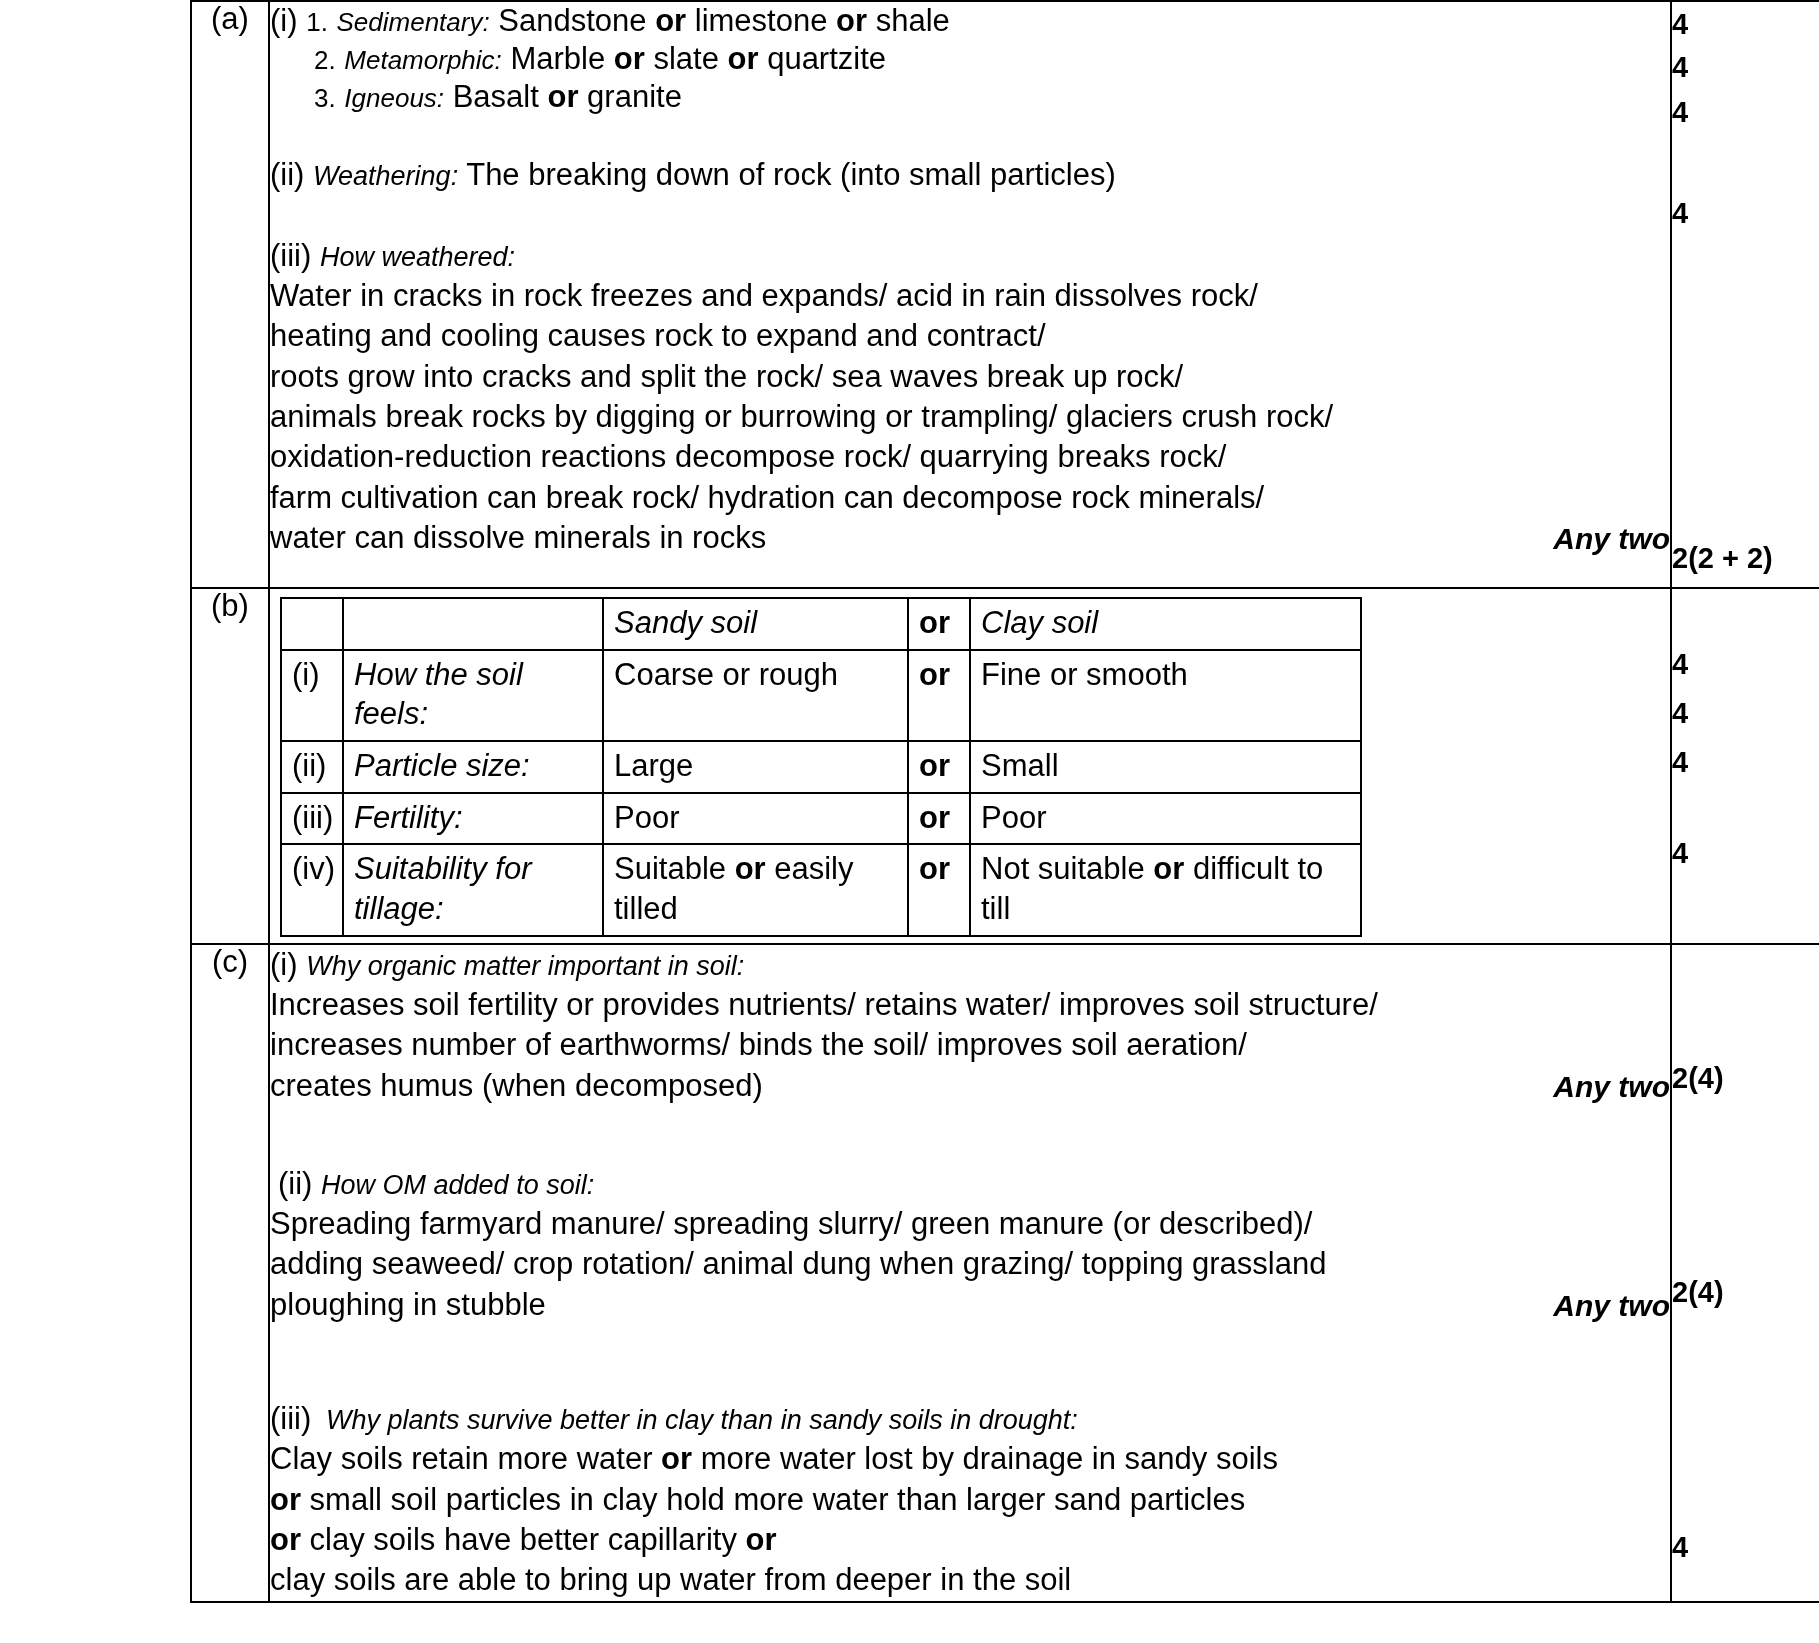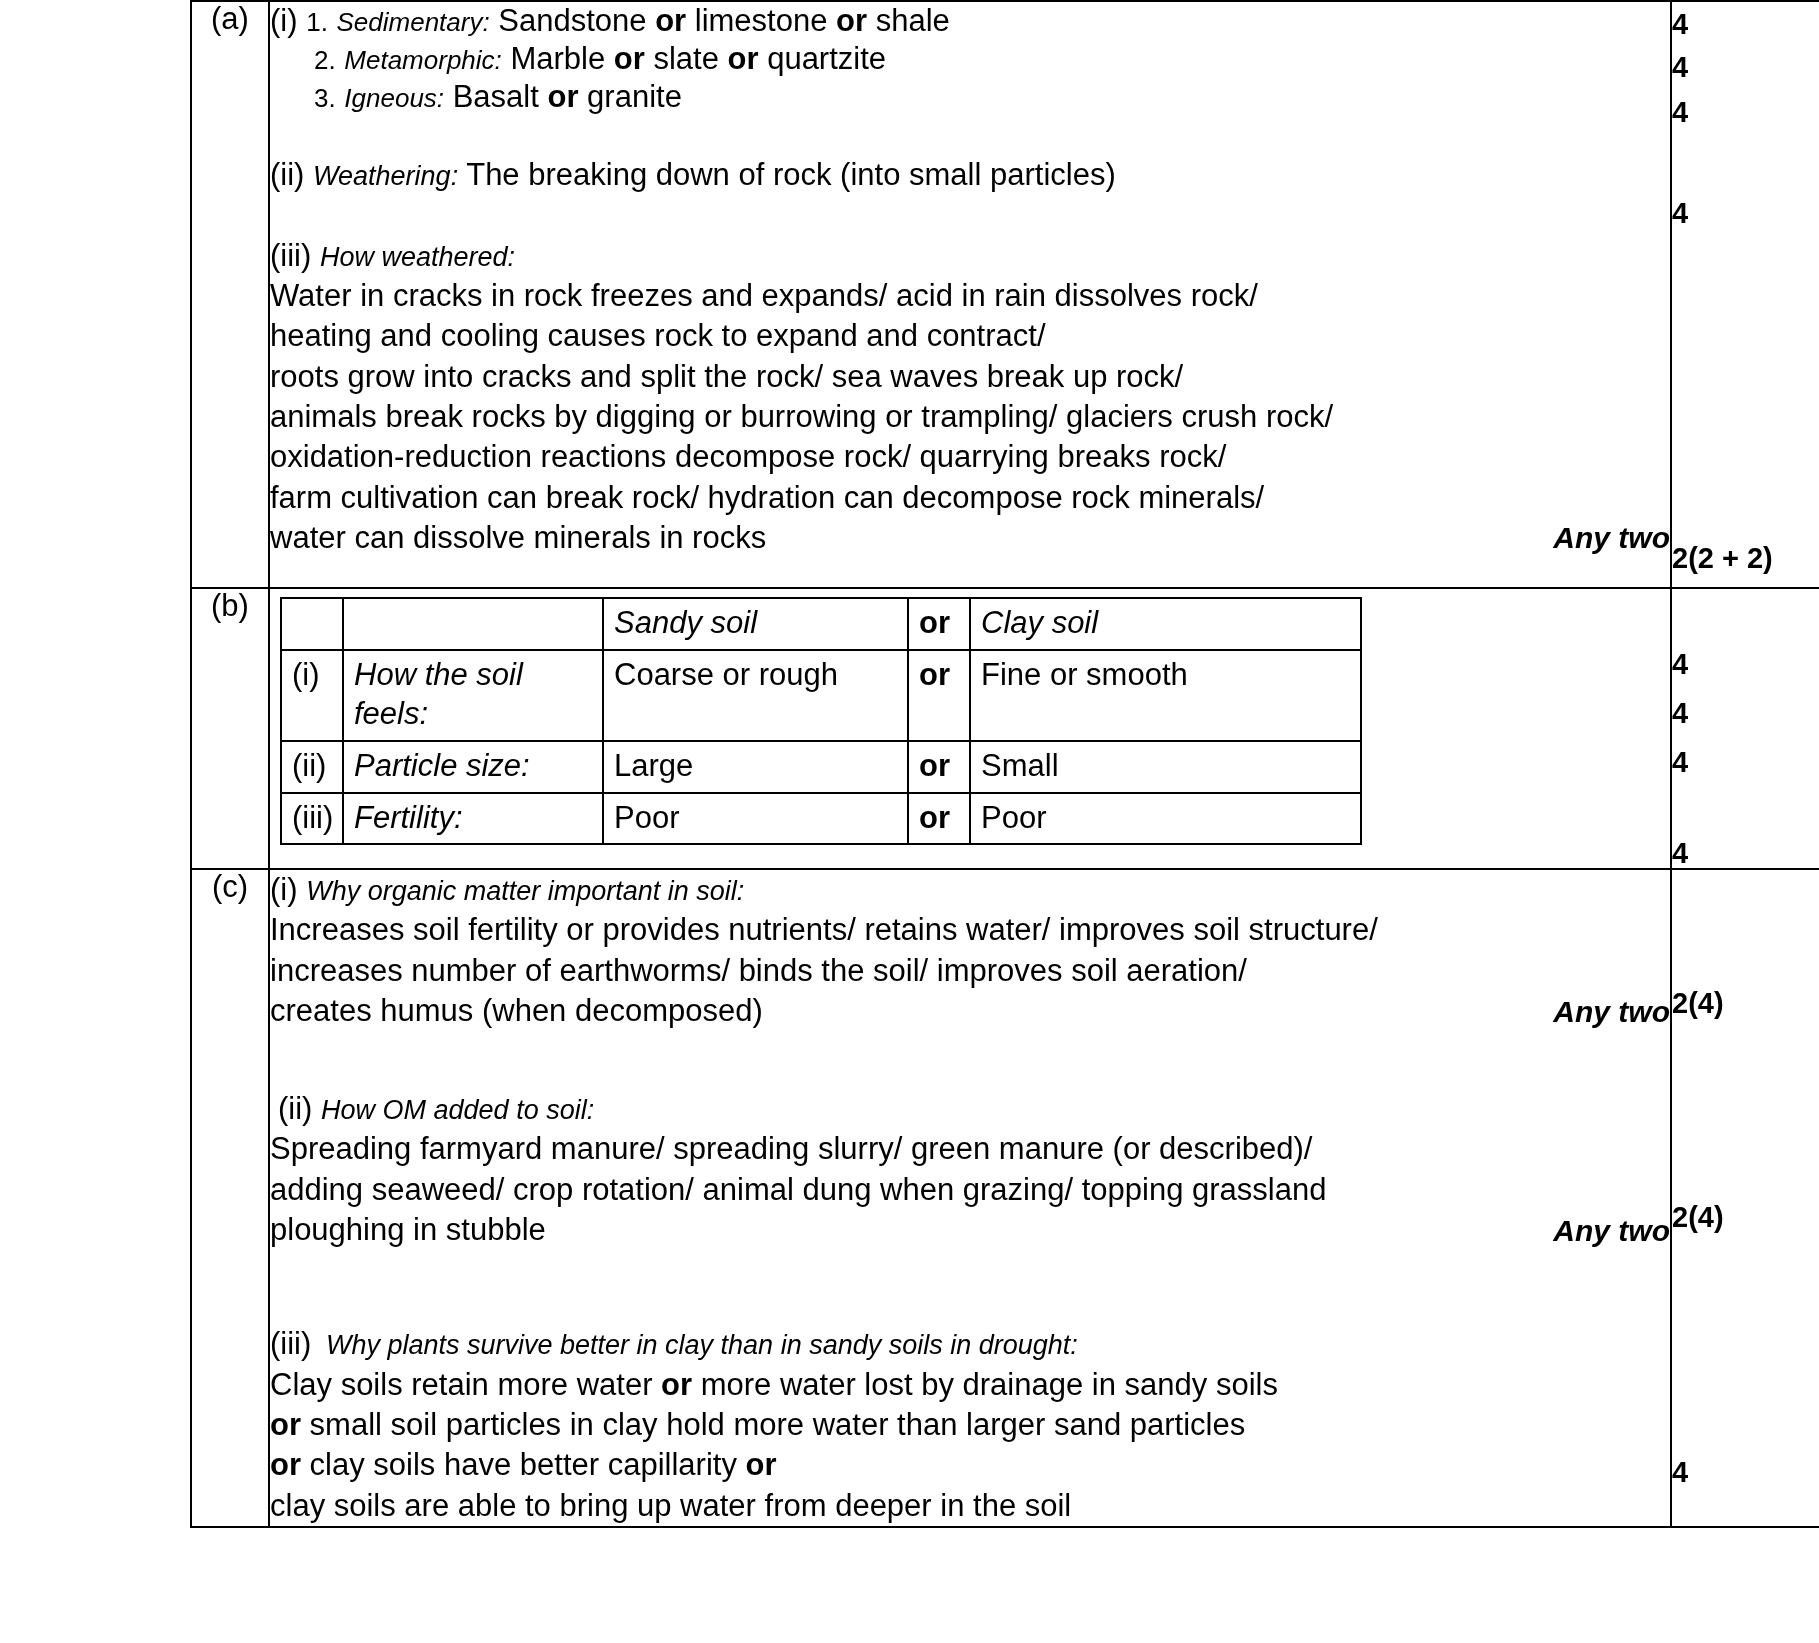--- a/index.html
+++ b/index.html
@@ -95,21 +95,21 @@
   }
   .anytwo {
     font-style: italic;
     font-weight: bold;
     font-size: 30px;
   }
 
   .flexline {
     display: flex;
     justify-content: space-between;
-    align-items: center;
+    align-items: flex-end;
     line-height: 1.30;
   }
 
   
   .m-stack { line-height: 1.0; }
   .m-stack .m { margin-bottom: 14px; }
 
   
   table.soil-table {
     border-collapse: collapse;
@@ -248,20 +248,27 @@
         </tr>
 
         <tr>
           <td class="st-rn">(iii)</td>
           <td class="st-prop">Fertility:</td>
           <td>Poor</td>
           <td class="st-or">or</td>
           <td>Poor</td>
         </tr>
 
+        <tr>
+          <td class="st-rn">(iv)</td>
+          <td class="st-prop">Suitability for tillage:</td>
+          <td><span>Suitable </span><span class="b">or</span><span> easily tilled</span></td>
+          <td class="st-or">or</td>
+          <td><span>Not suitable </span><span class="b">or</span><span> difficult to till</span></td>
+        </tr>
       </tbody>
     </table>
   </td>
 
   <td class="marks-cell b-marks">
     <div class="m-stack">
       <div class="m4" style="padding-top:61px;margin-bottom:20px;">4</div>
       <div class="m4" style="margin-bottom:20px;">4</div>
       <div class="m4" style="margin-bottom:62px;">4</div>
       <div class="m4">4</div>

